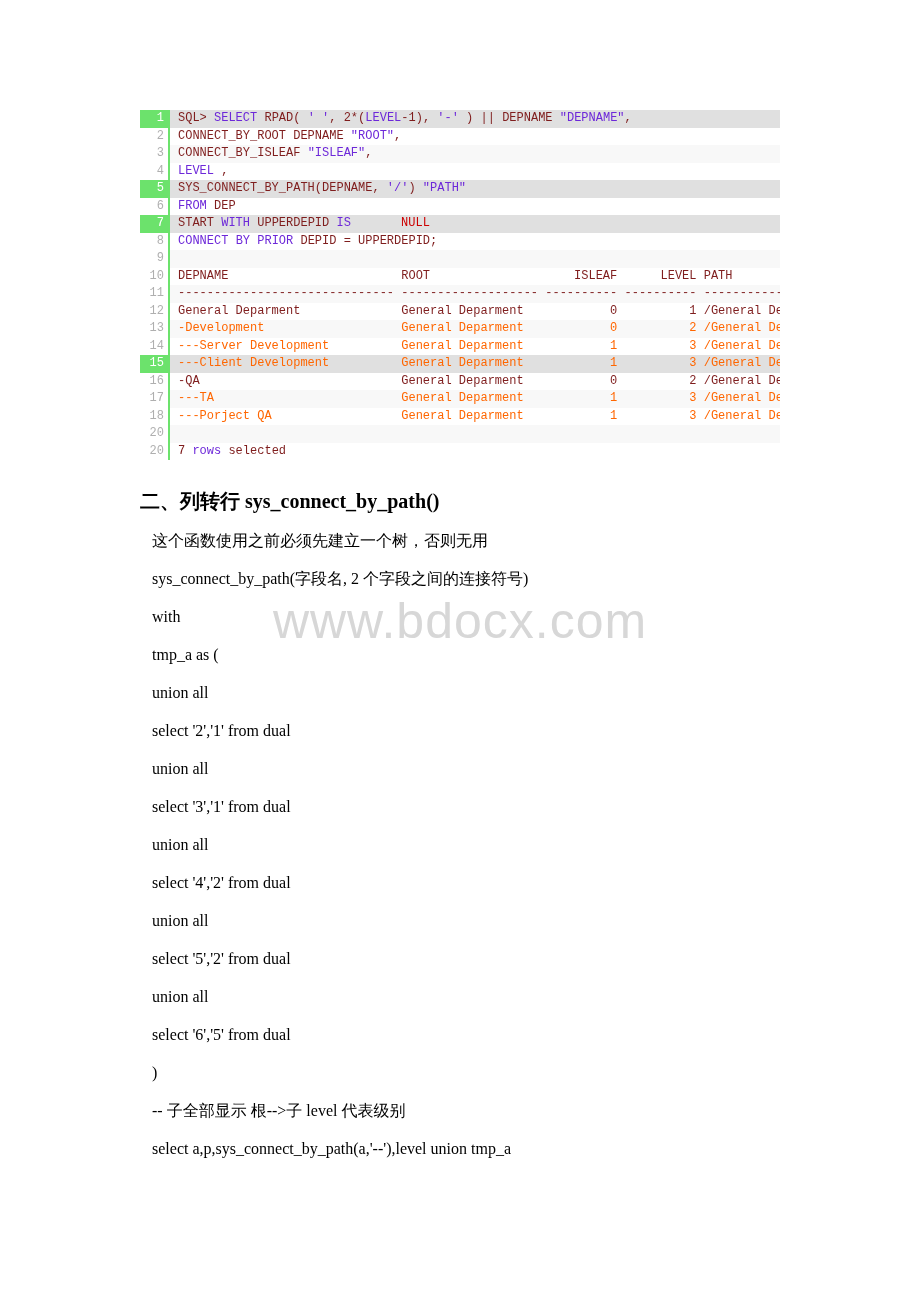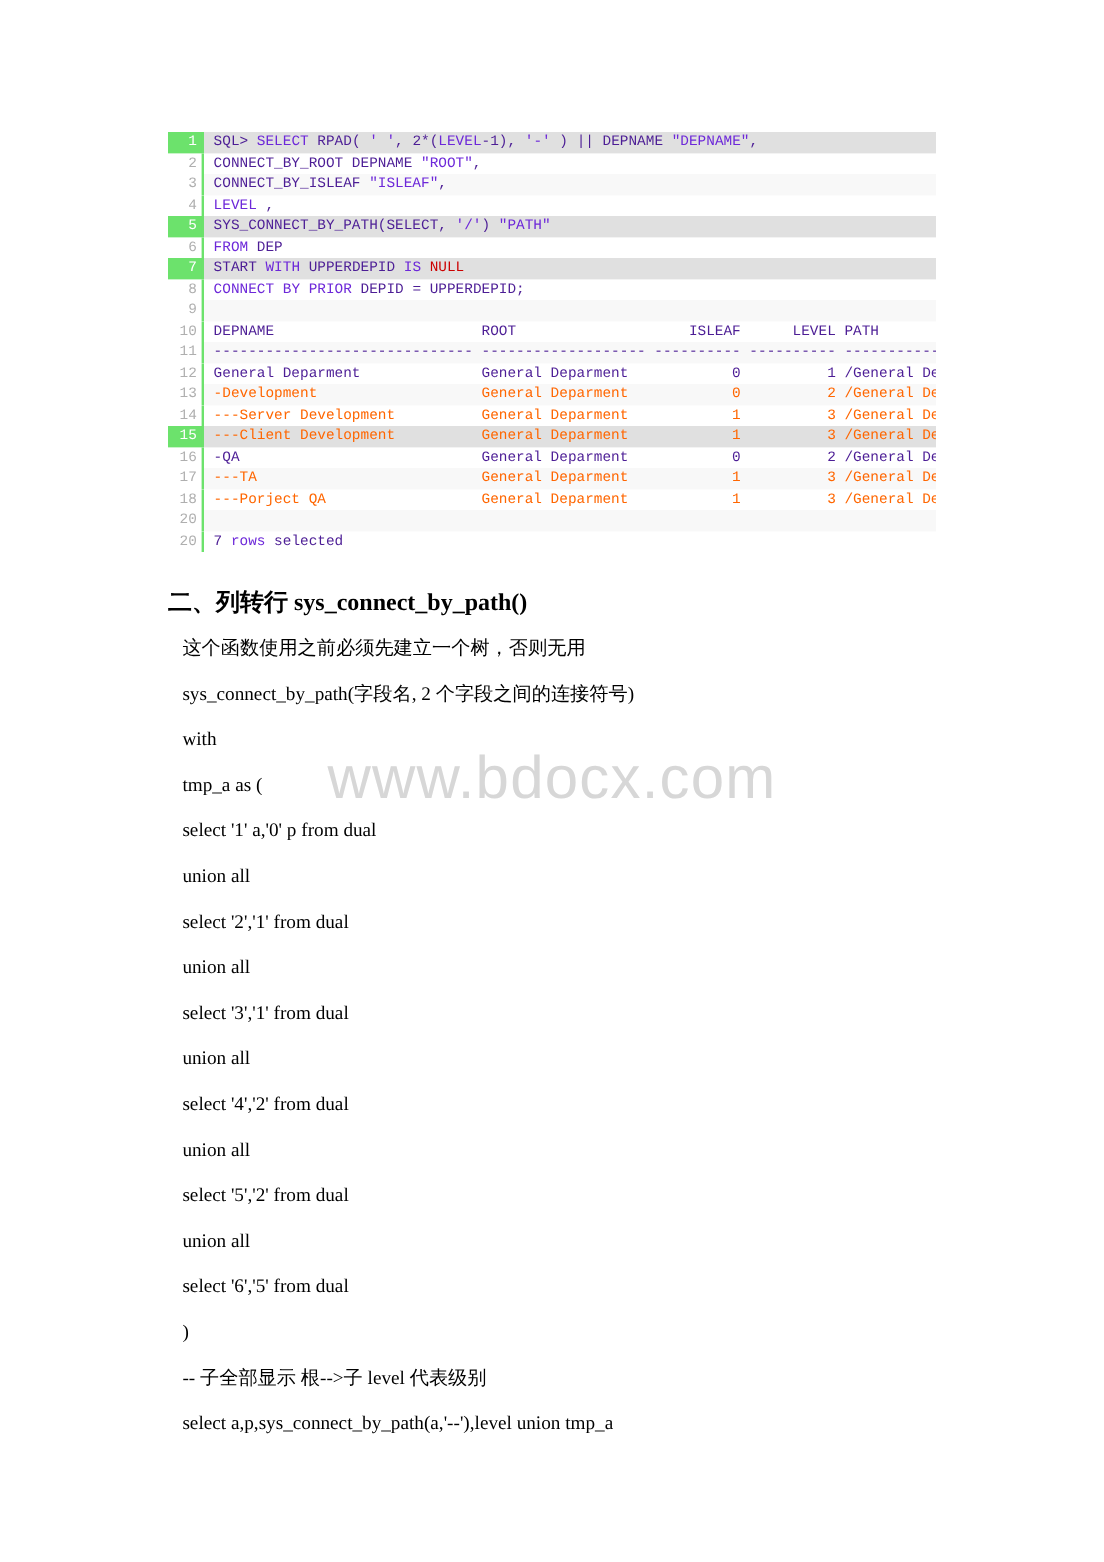--- a/index.html
+++ b/index.html
@@ -36,41 +36,41 @@
     white-space: pre;
     flex: 1;
     overflow: hidden;
   }
   .row-even .code-cell { background: #ffffff; }
   .row-odd  .code-cell { background: #f8f8f8; }
   .row-hl   .gutter    { background: #6ce26c; color: #fff; }
   .row-hl   .code-cell { background: #e0e0e0; }
 
   .tok-blue   { color: #6d28d9; }
-  .tok-red    { color: #cc0000; }
+  .tok-red    { color: #cc0000; margin-left: 43px; }
   .tok-orange { color: #ff6600; }
-  .tok-gray   { color: #4c1d95; }
+  .tok-gray   { color: #7f1d1d; }
 
   h2.section-heading {
     font-family: "SimSun","宋体",serif;
     font-size: 20px;
     font-weight: bold;
     margin: 28px 0 14px 0;
   }
   p.body-text {
     font-family: "SimSun","宋体",serif;
     font-size: 16px;
     margin: 14px 12px;
     line-height: 1.5;
   }
   .watermark {
     position: absolute;
     left: 50%;
     transform: translateX(-50%);
-    top: 619px;
+    top: 592px;
     font-family: Arial, Helvetica, sans-serif;
     font-size: 50px;
     color: #d7d7d7;
     letter-spacing: 1px;
     pointer-events: none;
     user-select: none;
     z-index: 0;
     font-weight: normal;
   }
   .content-layer { position: relative; z-index: 1; }
@@ -94,21 +94,21 @@
       <div class="code-row row-odd">
         <div class="gutter">3</div>
         <div class="code-cell"><span class="tok-gray">CONNECT_BY_ISLEAF </span><span class="tok-blue">"ISLEAF"</span><span class="tok-gray">,</span></div>
       </div>
       <div class="code-row row-even">
         <div class="gutter">4</div>
         <div class="code-cell"><span class="tok-blue">LEVEL</span><span class="tok-gray"> ,</span></div>
       </div>
       <div class="code-row row-hl">
         <div class="gutter">5</div>
-        <div class="code-cell"><span class="tok-gray">SYS_CONNECT_BY_PATH(SELECT, </span><span class="tok-blue">'/'</span><span class="tok-gray">) </span><span class="tok-blue">"PATH"</span></div>
+        <div class="code-cell"><span class="tok-gray">SYS_CONNECT_BY_PATH(DEPNAME, </span><span class="tok-blue">'/'</span><span class="tok-gray">) </span><span class="tok-blue">"PATH"</span></div>
       </div>
       <div class="code-row row-even">
         <div class="gutter">6</div>
         <div class="code-cell"><span class="tok-blue">FROM</span><span class="tok-gray"> DEP</span></div>
       </div>
       <div class="code-row row-hl">
         <div class="gutter">7</div>
         <div class="code-cell"><span class="tok-gray">START </span><span class="tok-blue">WITH</span><span class="tok-gray"> UPPERDEPID </span><span class="tok-blue">IS</span><span class="tok-gray"> </span><span class="tok-red">NULL</span></div>
       </div>
       <div class="code-row row-even">
@@ -165,21 +165,20 @@
       </div>
     </div>
 
   <h2 class="section-heading">二、列转行 sys_connect_by_path()</h2>
 
   <div id="paragraphs">
       <p class="body-text">这个函数使用之前必须先建立一个树，否则无用</p>
       <p class="body-text">sys_connect_by_path(字段名, 2 个字段之间的连接符号)</p>
       <p class="body-text">with</p>
       <p class="body-text">tmp_a as (</p>
-      <p class="body-text">select '1' a,'0' p from dual</p>
       <p class="body-text">union all</p>
       <p class="body-text">select '2','1' from dual</p>
       <p class="body-text">union all</p>
       <p class="body-text">select '3','1' from dual</p>
       <p class="body-text">union all</p>
       <p class="body-text">select '4','2' from dual</p>
       <p class="body-text">union all</p>
       <p class="body-text">select '5','2' from dual</p>
       <p class="body-text">union all</p>
       <p class="body-text">select '6','5' from dual</p>

